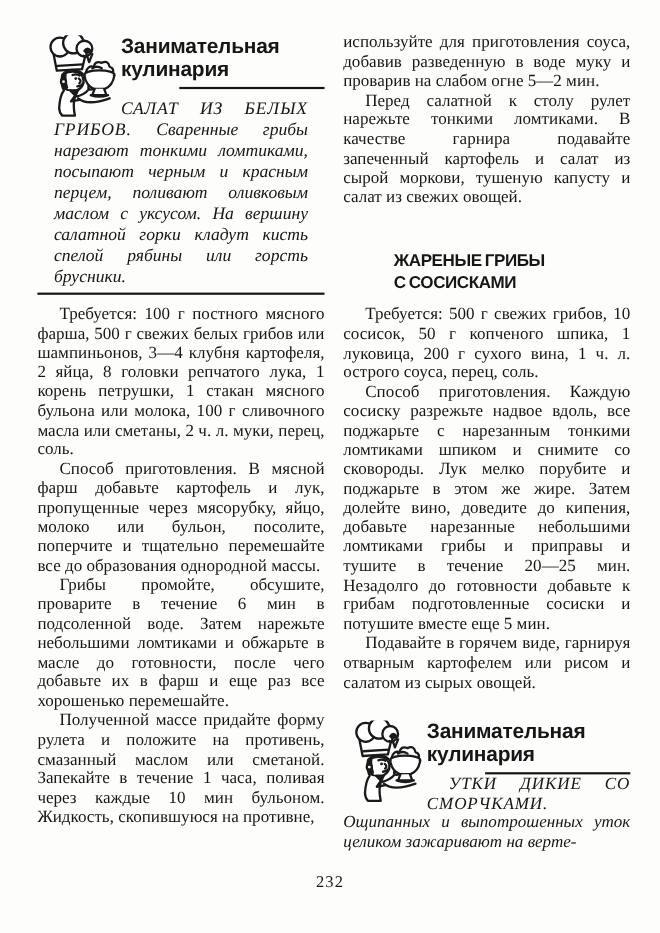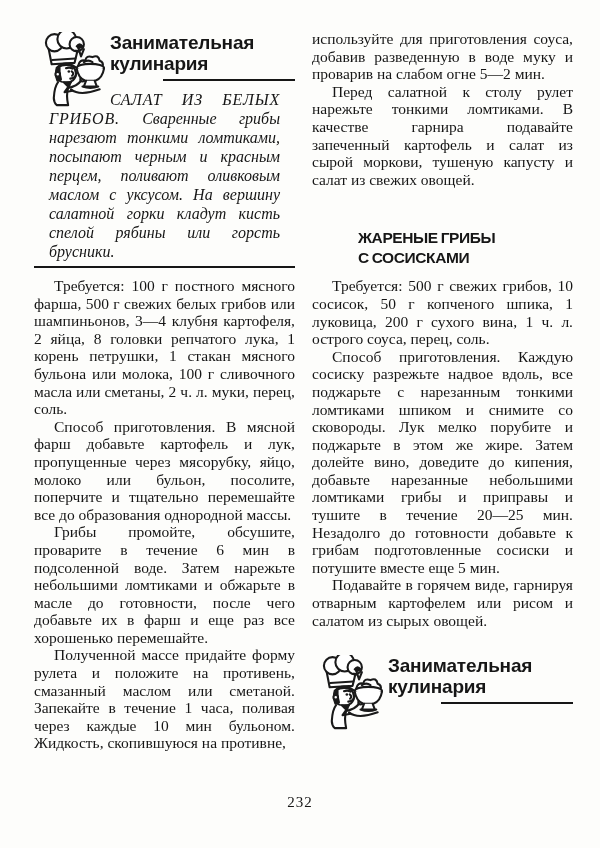--- a/index.html
+++ b/index.html
@@ -157,18 +157,19 @@
           <path d="M71,68 L68,76 L86,76 L83,68" fill="#fff"></path>
           <path d="M66,76 Q77,80 88,76"></path>
           <path d="M50,80 Q62,90 90,80"></path>
           <path d="M48,74 L41,84 L52,82"></path>
         </svg>
         <div class="rubric-header">
           <span class="line">Занимательная</span>
           <span class="line">кулинария</span>
         </div>
         <div class="rubric-underline"></div>
+        <p class="fact"><i class="fact-caps">УТКИ ДИКИЕ СО СМОРЧКАМИ.</i> <i>Ощипанных и выпотрошенных уток целиком зажаривают на верте-</i></p>
       </div>
     </div>
   </div>
 
   <div class="page-number">232</div>
 </div>
 
 </body></html>

